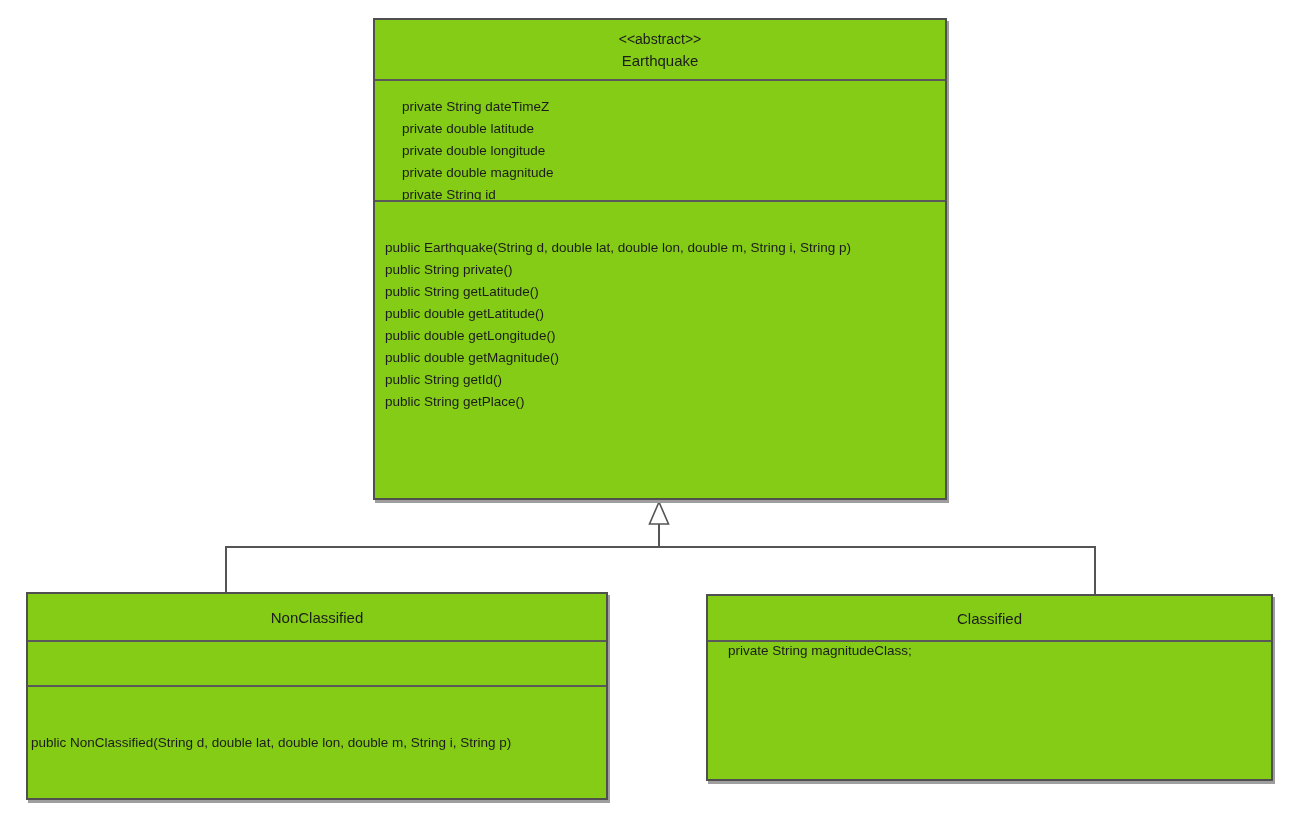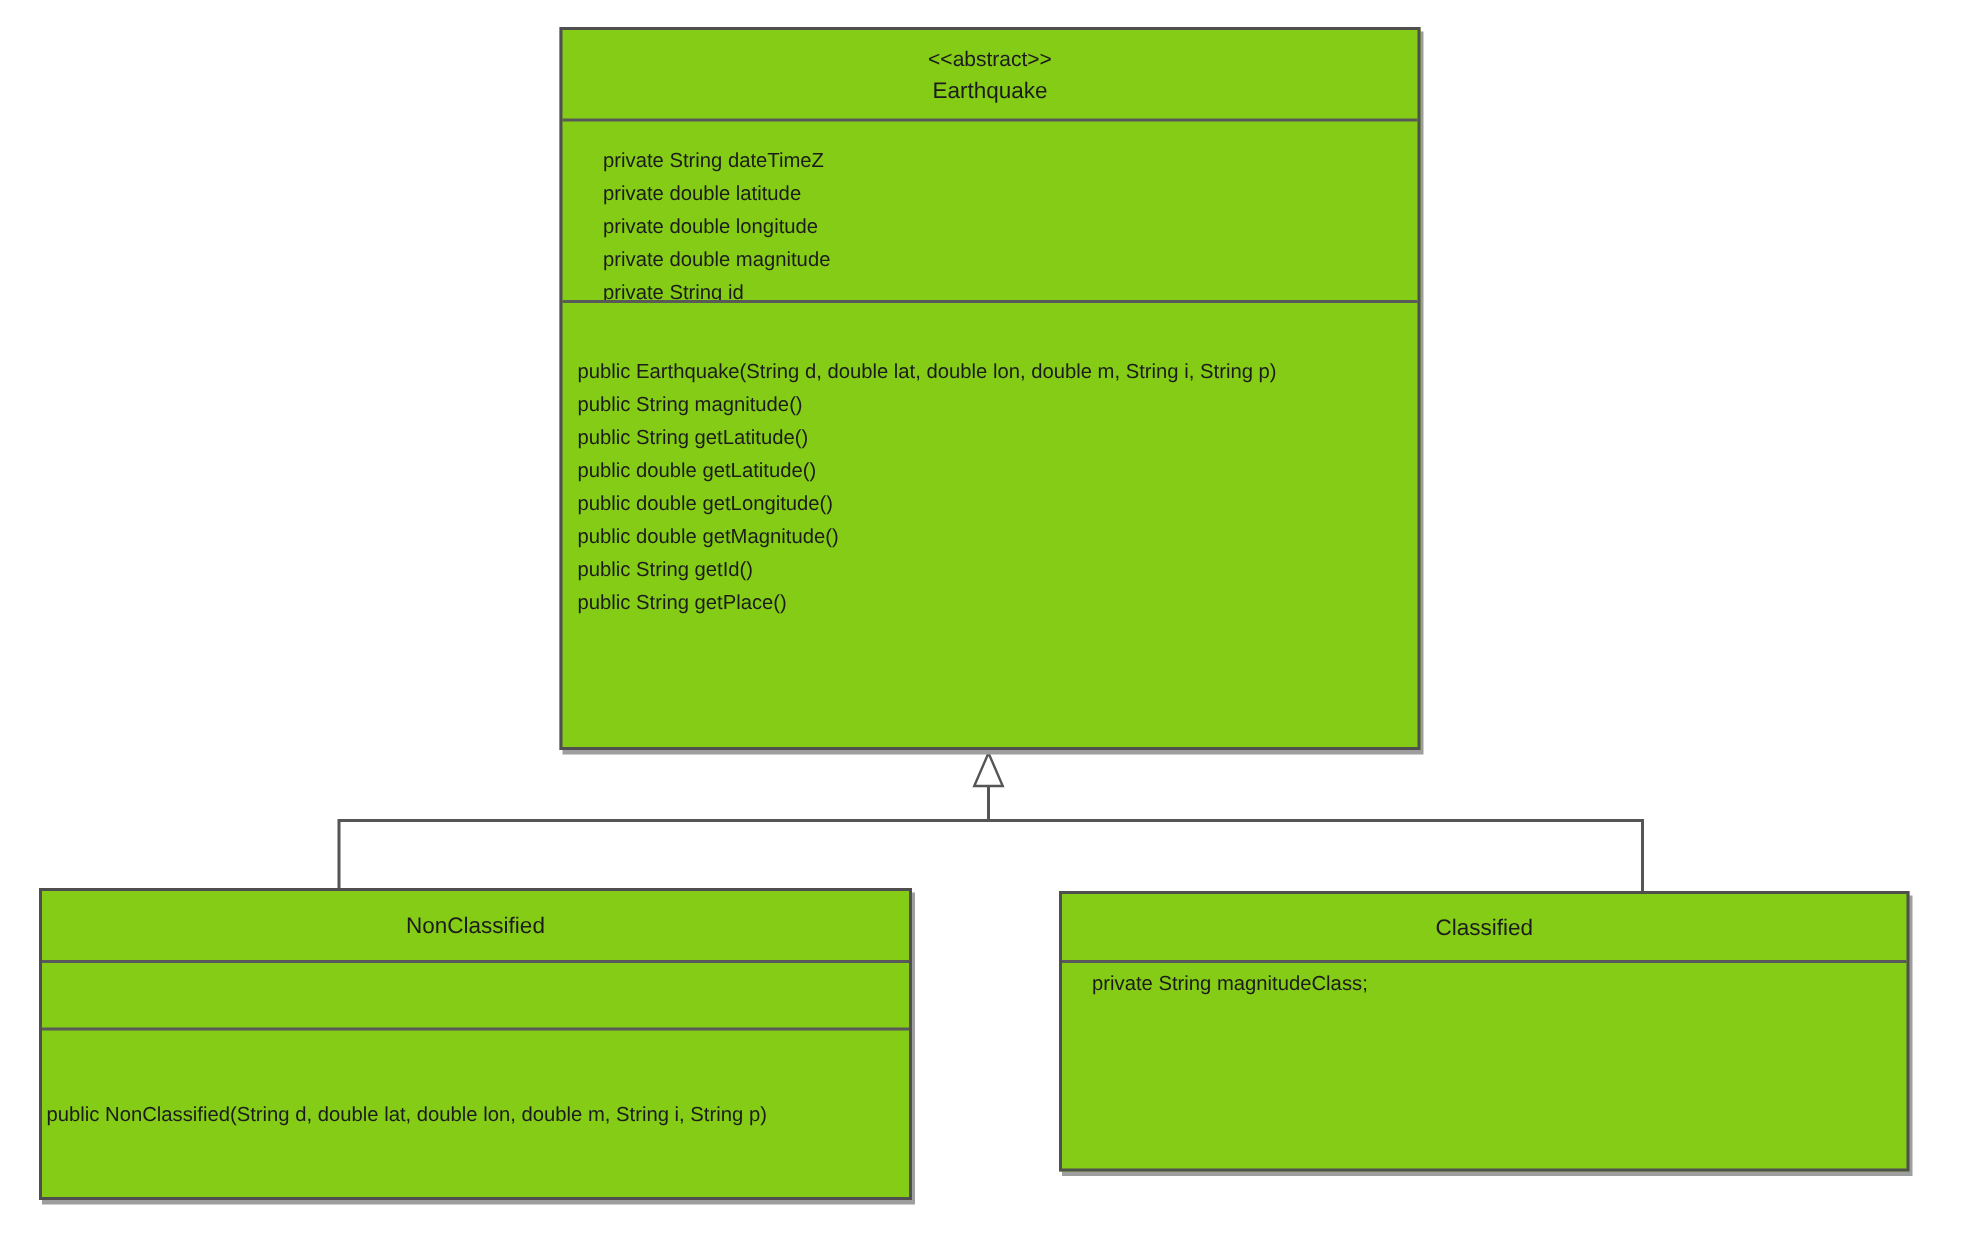--- a/index.html
+++ b/index.html
@@ -31,21 +31,21 @@
 
   
   #box-nonclassified { left: 26px; top: 592px; width: 582px; height: 208px; }
   #box-nonclassified .title-section { height: 46px; }
   #box-nonclassified .attrs { height: 45px; }
   #box-nonclassified .methods { flex: 1; display: flex; flex-direction: column; justify-content: center; padding-left: 3px; }
 
   
   #box-classified { left: 706px; top: 594px; width: 567px; height: 187px; }
   #box-classified .title-section { height: 44px; }
-  #box-classified .attrs { height: 30px; display: flex; flex-direction: column; justify-content: center; padding-left: 20px; }
+  #box-classified .attrs { height: 30px; display: flex; flex-direction: column; justify-content: flex-start; padding-left: 20px; }
   #box-classified .attrs .member-line { line-height: 18px; }
   #box-classified .methods { flex: 1; padding: 36px 6px 0 20px; }
   #box-classified .methods .member-line { line-height: 23px; }
 </style>
 </head>
 <body>
 
 <svg class="connectors" width="1310" height="834" viewBox="0 0 1310 834">
   <path d="M659 524 L659 548 M226 547 L1095 547 M226 546 L226 593 M1095 546 L1095 595" stroke="#555555" stroke-width="2" fill="none"></path>
   <polygon points="659,502 649.5,524 668.5,524" fill="#ffffff" stroke="#555555" stroke-width="1.6"></polygon>
@@ -59,21 +59,21 @@
   <div class="section attrs">
       <div class="member-line">private String dateTimeZ</div>
       <div class="member-line">private double latitude</div>
       <div class="member-line">private double longitude</div>
       <div class="member-line">private double magnitude</div>
       <div class="member-line">private String id</div>
       <div class="member-line">private String place</div>
     </div>
   <div class="section methods">
       <div class="member-line">public Earthquake(String d, double lat, double lon, double m, String i, String p)</div>
-      <div class="member-line">public String magnitude()</div>
+      <div class="member-line">public String private()</div>
       <div class="member-line">public String getLatitude()</div>
       <div class="member-line">public double getLatitude()</div>
       <div class="member-line">public double getLongitude()</div>
       <div class="member-line">public double getMagnitude()</div>
       <div class="member-line">public String getId()</div>
       <div class="member-line">public String getPlace()</div>
     </div>
 </div>
 
 <div class="class-box" id="box-nonclassified">

